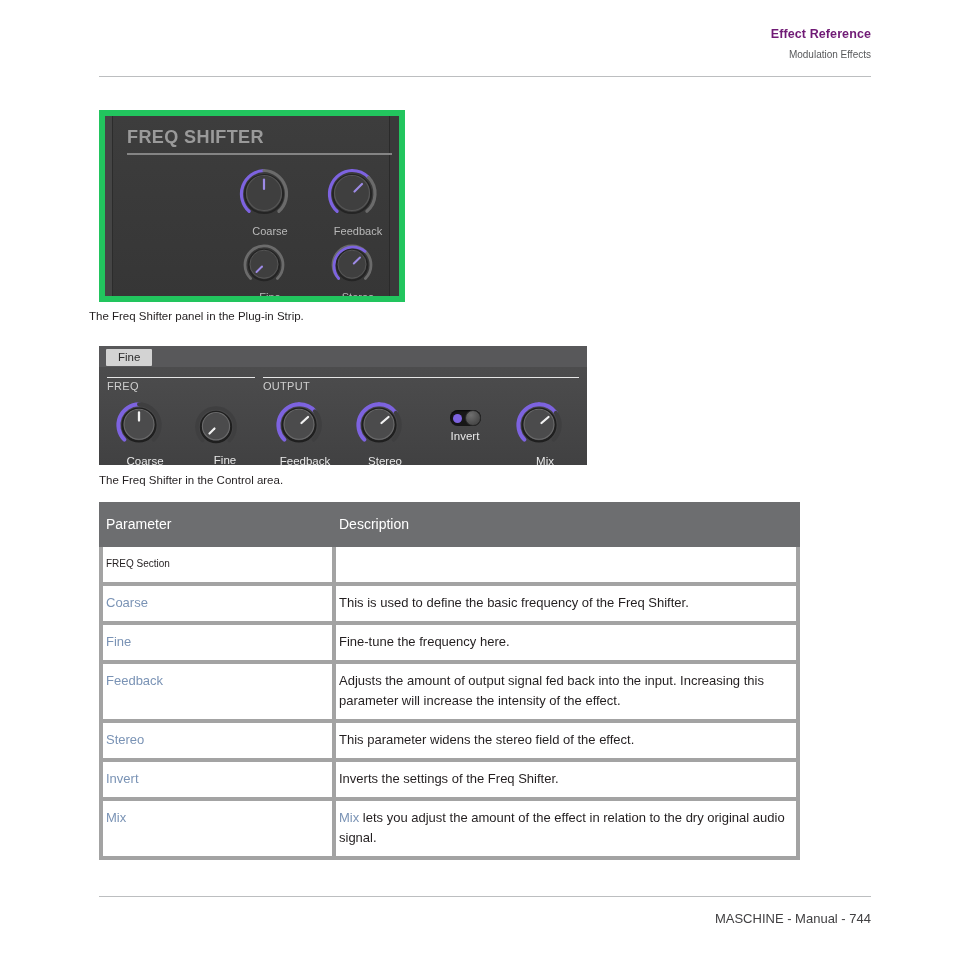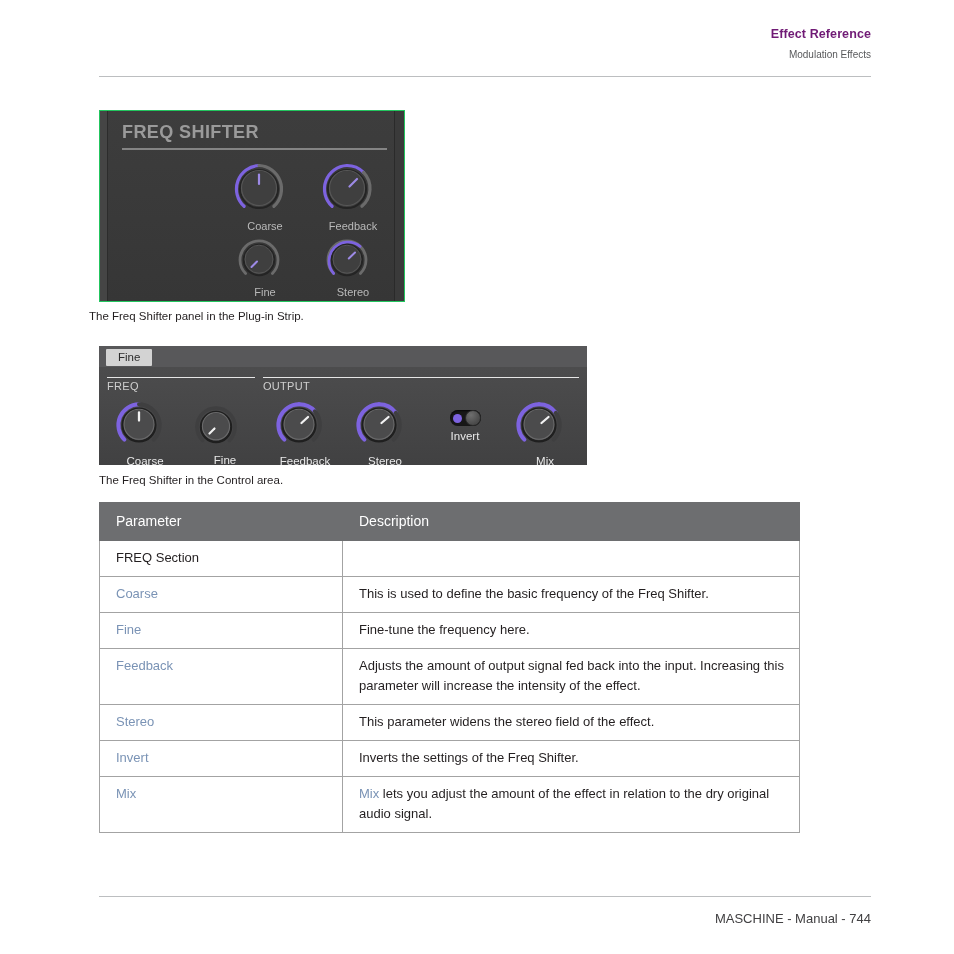--- a/index.html
+++ b/index.html
@@ -47,21 +47,21 @@
   }
 
   
   .plugin-strip {
     position: absolute;
     left: 99px;
     top: 110px;
     width: 306px;
     height: 192px;
     background: #3a3a3a;
-    border: 1px solid #22c55e;
+    border: 6px solid #22c55e;
     box-sizing: border-box;
     overflow: hidden;
   }
   .strip-inner {
     position: absolute;
     left: 7px;
     top: 0;
     right: 9px;
     bottom: 0;
     background: linear-gradient(180deg,#3d3d3d 0%,#363636 100%);
@@ -191,40 +191,40 @@
     position: absolute;
     left: 99px;
     top: 502px;
     width: 701px;
     border-collapse: collapse;
     table-layout: fixed;
     font-size: 13px;
   }
   .param-table th,
   .param-table td {
-    border: 1px solid #a3a3a3;
-    padding: 7px 9px 8px 16px;
+    border: 4px solid #a3a3a3;
+    padding: 7px 9px 8px 3px;
     vertical-align: top;
     line-height: 20px;
     font-weight: normal;
     text-align: left;
   }
   .param-table thead th {
     background: #6d6e70;
     color: #ffffff;
     font-size: 14px;
     padding-top: 8px;
     padding-bottom: 9px;
     border-color: #6d6e70;
   }
   .col-param { width: 217px; }
   .cell-section {
     font-weight: bold;
     color: #231f20;
-    font-size: 13px;
+    font-size: 10px;
   }
   .lnk {
     color: #7a93b5;
   }
   .desc { color: #231f20; }
 
   
   .footer-rule {
     position: absolute;
     left: 99px;

